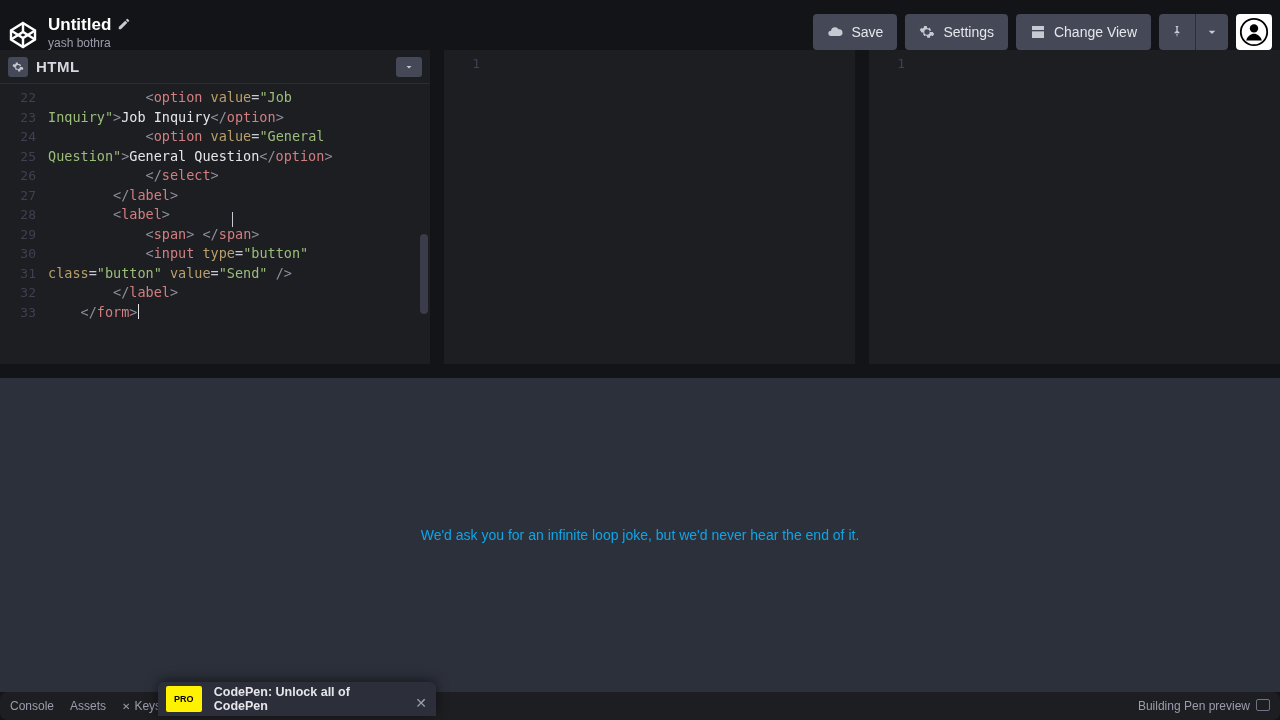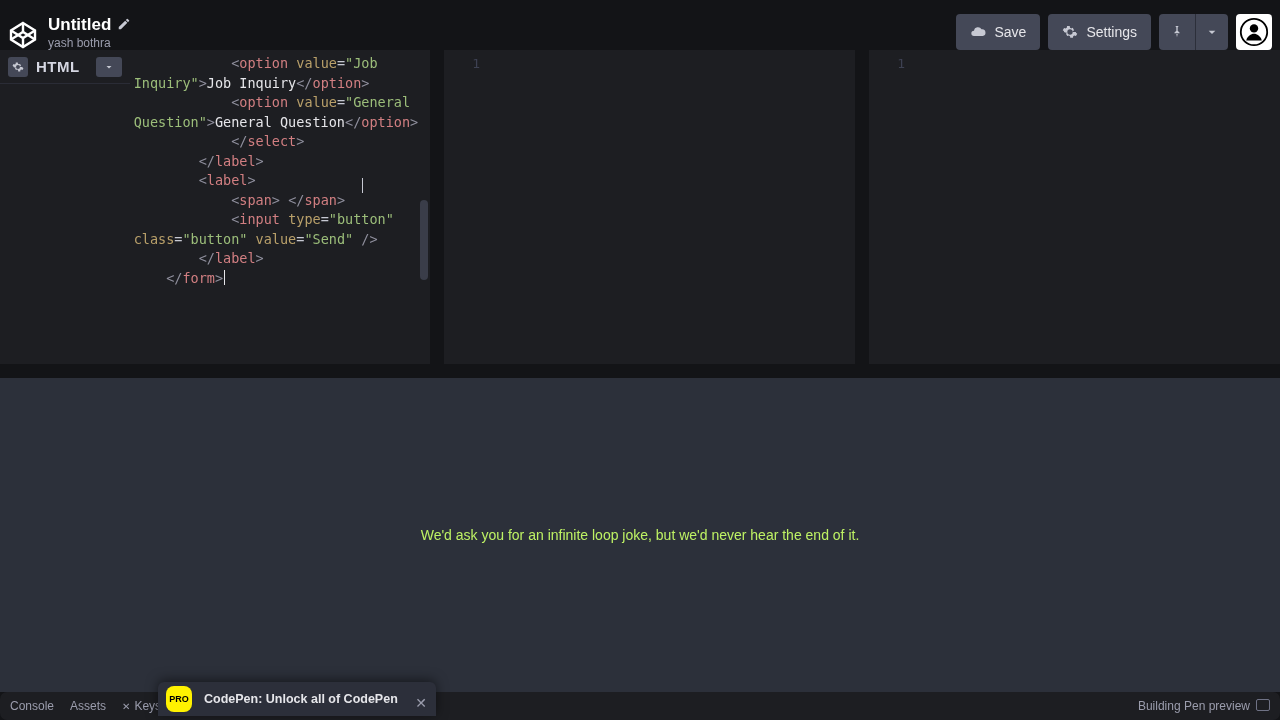--- a/index.html
+++ b/index.html
@@ -69,20 +69,21 @@
     display: flex;
     gap: 14px;
     padding: 0 0 0 0;
     height: 314px;
     background: #131417;
   }
   .pane {
     flex: 1;
     background: #1d1e22;
     display: flex;
+    flex-direction: column;
     min-width: 0;
     position: relative;
   }
   .pane:first-child { flex: 0 0 430px; }
   .pane-header {
     height: 34px;
     background: #1d1e22;
     border-bottom: 1px solid #2a2c36;
     display: flex;
     align-items: center;
@@ -146,21 +147,21 @@
   .mini-scroll {
     position:absolute; right:2px; top:150px; width:8px; height:80px;
     background:#3a3d49; border-radius:4px;
   }
 
   
   .preview {
     flex:1;
     background:#2c303a;
     display:flex; align-items:center; justify-content:center;
-    color:#bef264;
+    color:#0ea5e9;
     font-size:14px;
     border-top: 14px solid #131417;
   }
 
   
   .footbar {
     height: 28px;
     background:#1d1e22;
     display:flex;
     align-items:center;
@@ -189,21 +190,21 @@
     height: 34px;
     background:#2c2f3a;
     border-radius: 6px 6px 0 0;
     display:flex;
     align-items:center;
     padding: 0 30px 0 8px;
     gap: 12px;
     box-shadow: 0 -2px 12px rgba(0,0,0,.5);
   }
   .promo-badge {
-    width:26px; height:26px; border-radius:8px; background:#fff200;
+    width:36px; height:26px; border-radius:2px; background:#fff200;
     display:flex; align-items:center; justify-content:center;
     font-size:9px; font-weight:800; color:#000;
   }
   .promo-text { color:#e6e6ea; font-size:12.5px; font-weight:600; }
   .promo-close {
     position:absolute; right:6px; bottom:4px;
     width:18px; height:18px; display:flex; align-items:center; justify-content:center;
     color:#9b9dad; font-size:14px; cursor:pointer;
   }
 </style>
@@ -245,20 +246,29 @@
 
   <button class="tb-btn">
     <span class="ic">
       <svg viewBox="0 0 24 24" fill="#c7c9d3">
           <path d="M12 8a4 4 0 1 0 0 8 4 4 0 0 0 0-8zm9 4a7 7 0 0 1-.1 1l2 1.6-2 3.4-2.4-.8a7 7 0 0 1-1.7 1l-.4 2.6h-4l-.4-2.6a7 7 0 0 1-1.7-1l-2.4.8-2-3.4 2-1.6A7 7 0 0 1 3 12a7 7 0 0 1 .1-1l-2-1.6 2-3.4 2.4.8a7 7 0 0 1 1.7-1L7.6 3h4l.4 2.6a7 7 0 0 1 1.7 1l2.4-.8 2 3.4-2 1.6c.1.4.1.8.1 1.2z"></path>
         </svg>
     </span>
     <span>Settings</span>
   </button>
 
+  <button class="tb-btn">
+    <span class="ic">
+      <svg viewBox="0 0 24 24" fill="#c7c9d3">
+          <rect x="3" y="3" width="18" height="6"></rect>
+          <rect x="3" y="11" width="18" height="10"></rect>
+        </svg>
+    </span>
+    <span>Change View</span>
+  </button>
 
   <div class="tb-split">
     <button class="tb-btn">
       <svg viewBox="0 0 24 24" fill="#c7c9d3">
           <path d="M14 4l-1 1v5l3 3v1H8v-1l3-3V5l-1-1V3h4v1zM11 15l1 5 1-5h-2z"></path>
         </svg>
     </button>
     <button class="tb-btn caret">
       <svg viewBox="0 0 24 24" fill="#c7c9d3">
           <path d="M7 10l5 5 5-5z"></path>
@@ -287,20 +297,34 @@
       </div>
       <span class="pane-title">HTML</span>
       <div class="pane-spacer"></div>
       <div class="chev">
         <svg viewBox="0 0 24 24">
             <path d="M7 10l5 5 5-5z"></path>
           </svg>
       </div>
     </div>
     <div class="code-area">
+      <div class="gutter" id="html-gutter">
+          <div>22</div>
+          <div>23</div>
+          <div>24</div>
+          <div>25</div>
+          <div>26</div>
+          <div>27</div>
+          <div>28</div>
+          <div>29</div>
+          <div>30</div>
+          <div>31</div>
+          <div>32</div>
+          <div>33</div>
+        </div>
       <div class="code" id="html-code">            <span class="t">&lt;</span><span class="tn">option</span> <span class="an">value</span><span class="eq">=</span><span class="av">"Job </span>
 <span class="av">Inquiry"</span><span class="t">&gt;</span><span class="tx">Job Inquiry</span><span class="t">&lt;/</span><span class="tn">option</span><span class="t">&gt;</span>
             <span class="t">&lt;</span><span class="tn">option</span> <span class="an">value</span><span class="eq">=</span><span class="av">"General </span>
 <span class="av">Question"</span><span class="t">&gt;</span><span class="tx">General Question</span><span class="t">&lt;/</span><span class="tn">option</span><span class="t">&gt;</span>
             <span class="t">&lt;/</span><span class="tn">select</span><span class="t">&gt;</span>
         <span class="t">&lt;/</span><span class="tn">label</span><span class="t">&gt;</span>
         <span class="t">&lt;</span><span class="tn">label</span><span class="t">&gt;</span>
             <span class="t">&lt;</span><span class="tn">span</span><span class="t">&gt;</span> <span class="t">&lt;/</span><span class="tn">span</span><span class="t">&gt;</span>
             <span class="t">&lt;</span><span class="tn">input</span> <span class="an">type</span><span class="eq">=</span><span class="av">"button"</span> 
 <span class="an">class</span><span class="eq">=</span><span class="av">"button"</span> <span class="an">value</span><span class="eq">=</span><span class="av">"Send"</span> <span class="t">/&gt;</span>

